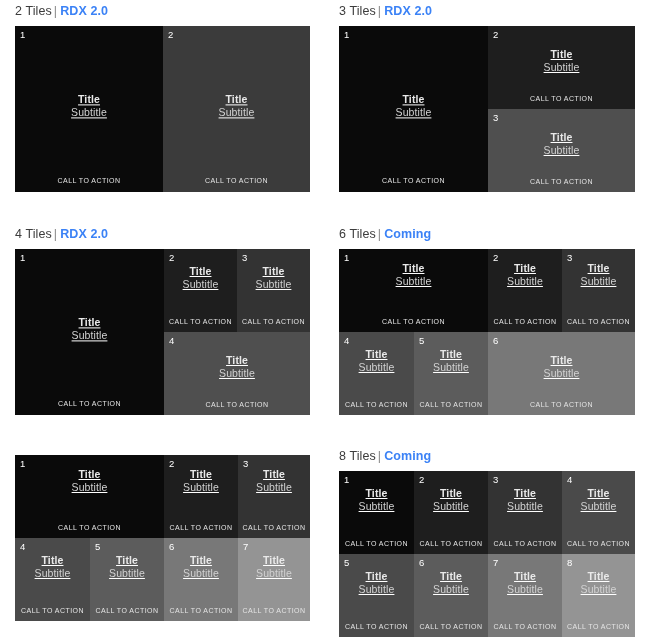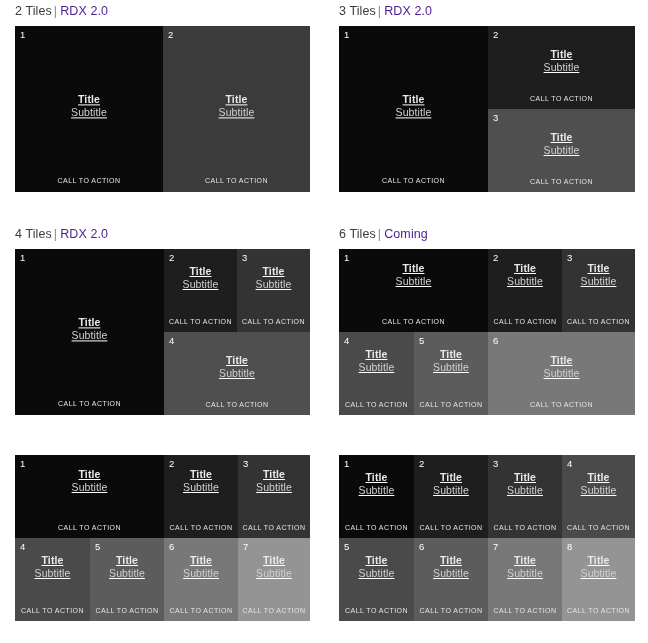--- a/index.html
+++ b/index.html
@@ -34,22 +34,22 @@
   }
   .section-header .count {
     color: #3c3c3c;
     text-align: center;
   }
   .section-header .pipe {
     color: #8a8a8a;
     padding: 0 3px 0 2px;
   }
   .section-header .status {
-    font-weight: normal;
-    color: #4c1d95;
+    font-weight: bold;
+    color: #3b82f6;
   }
 
   .panel {
     position: relative;
     margin-top: 6px;
     background: #ffffff;
     box-sizing: border-box;
   }
 
   
@@ -321,20 +321,23 @@
         <div class="tile-body">
           <div class="tile-title">Title</div>
           <div class="tile-subtitle">Subtitle</div>
         </div>
         <div class="tile-cta">CALL TO ACTION</div>
       </div>
     </div>
   </div>
 
   <div class="section" style="left:339px; top:449px; width:296px;">
+    <div class="section-header">
+      <span class="count">8 Tiles</span><span class="pipe">|</span><span class="status">Coming</span>
+    </div>
     <div class="panel" style="width:296px; height:166px;">
       <div class="tile v-near cta-mid" style="left:0; top:0; width:75px; height:83px; background:#0a0a0a;">
         <div class="tile-num">1</div>
         <div class="tile-body">
           <div class="tile-title">Title</div>
           <div class="tile-subtitle">Subtitle</div>
         </div>
         <div class="tile-cta">CALL TO ACTION</div>
       </div>
       <div class="tile v-near cta-mid" style="left:75px; top:0; width:74px; height:83px; background:#1e1e1e;">

